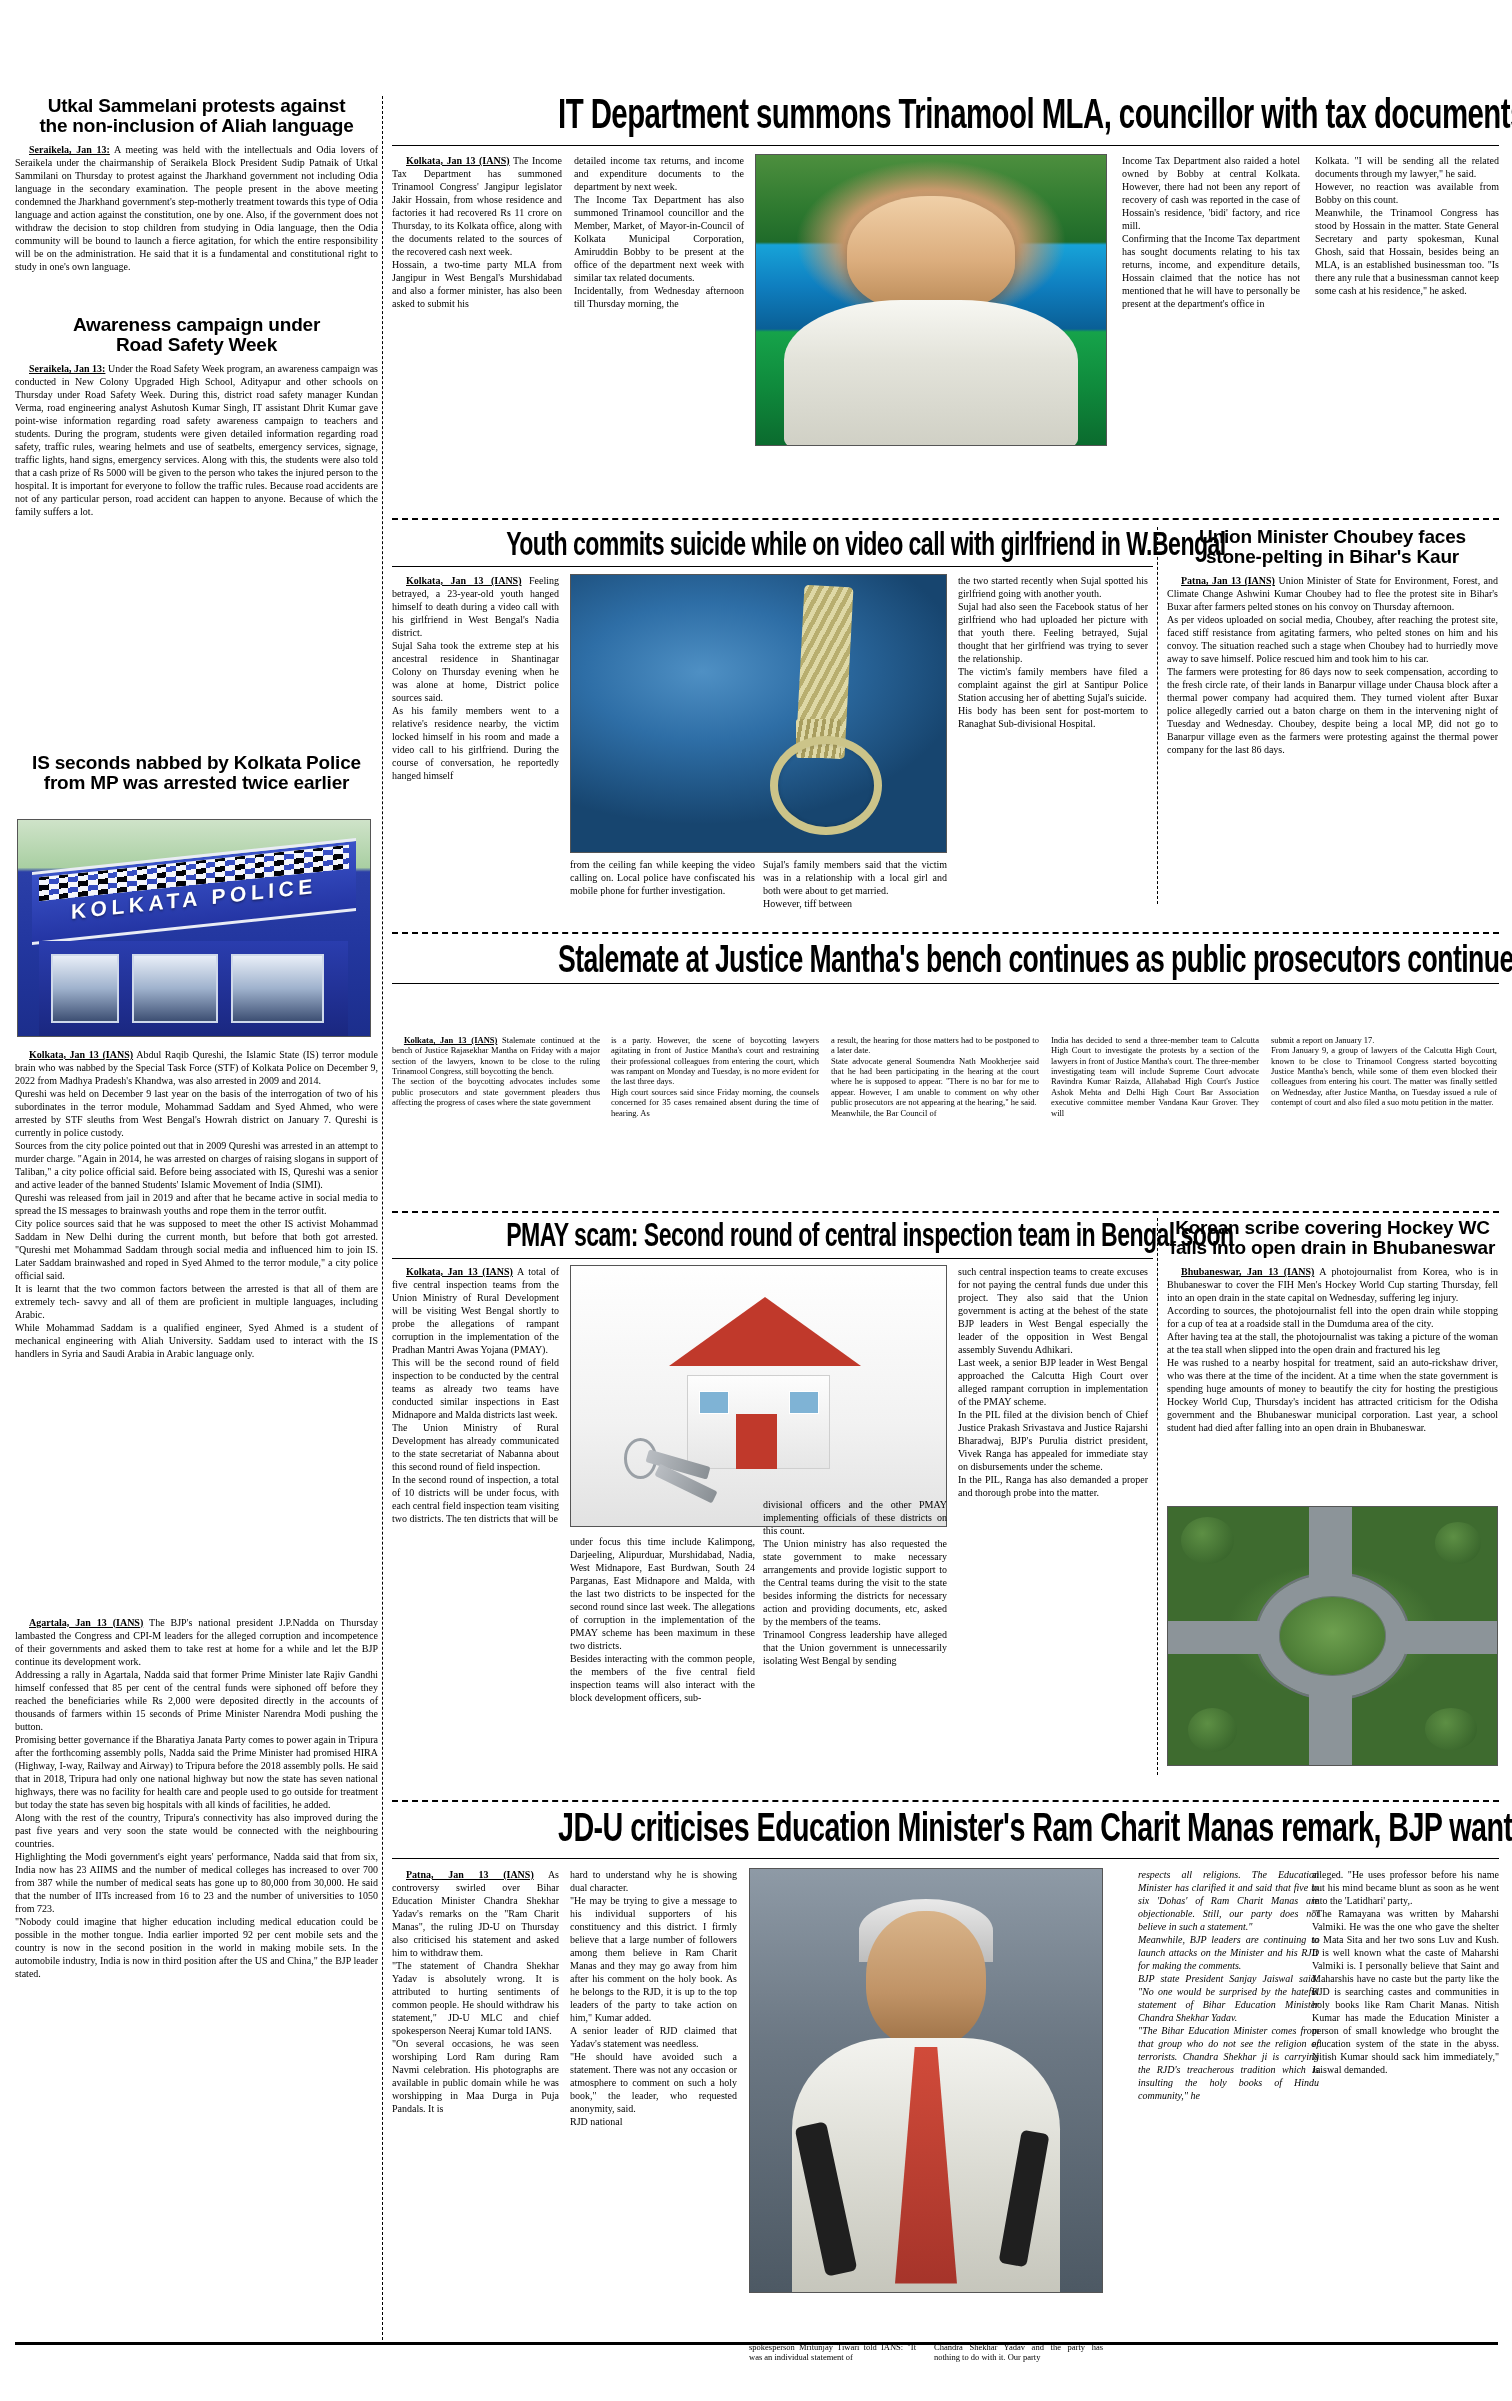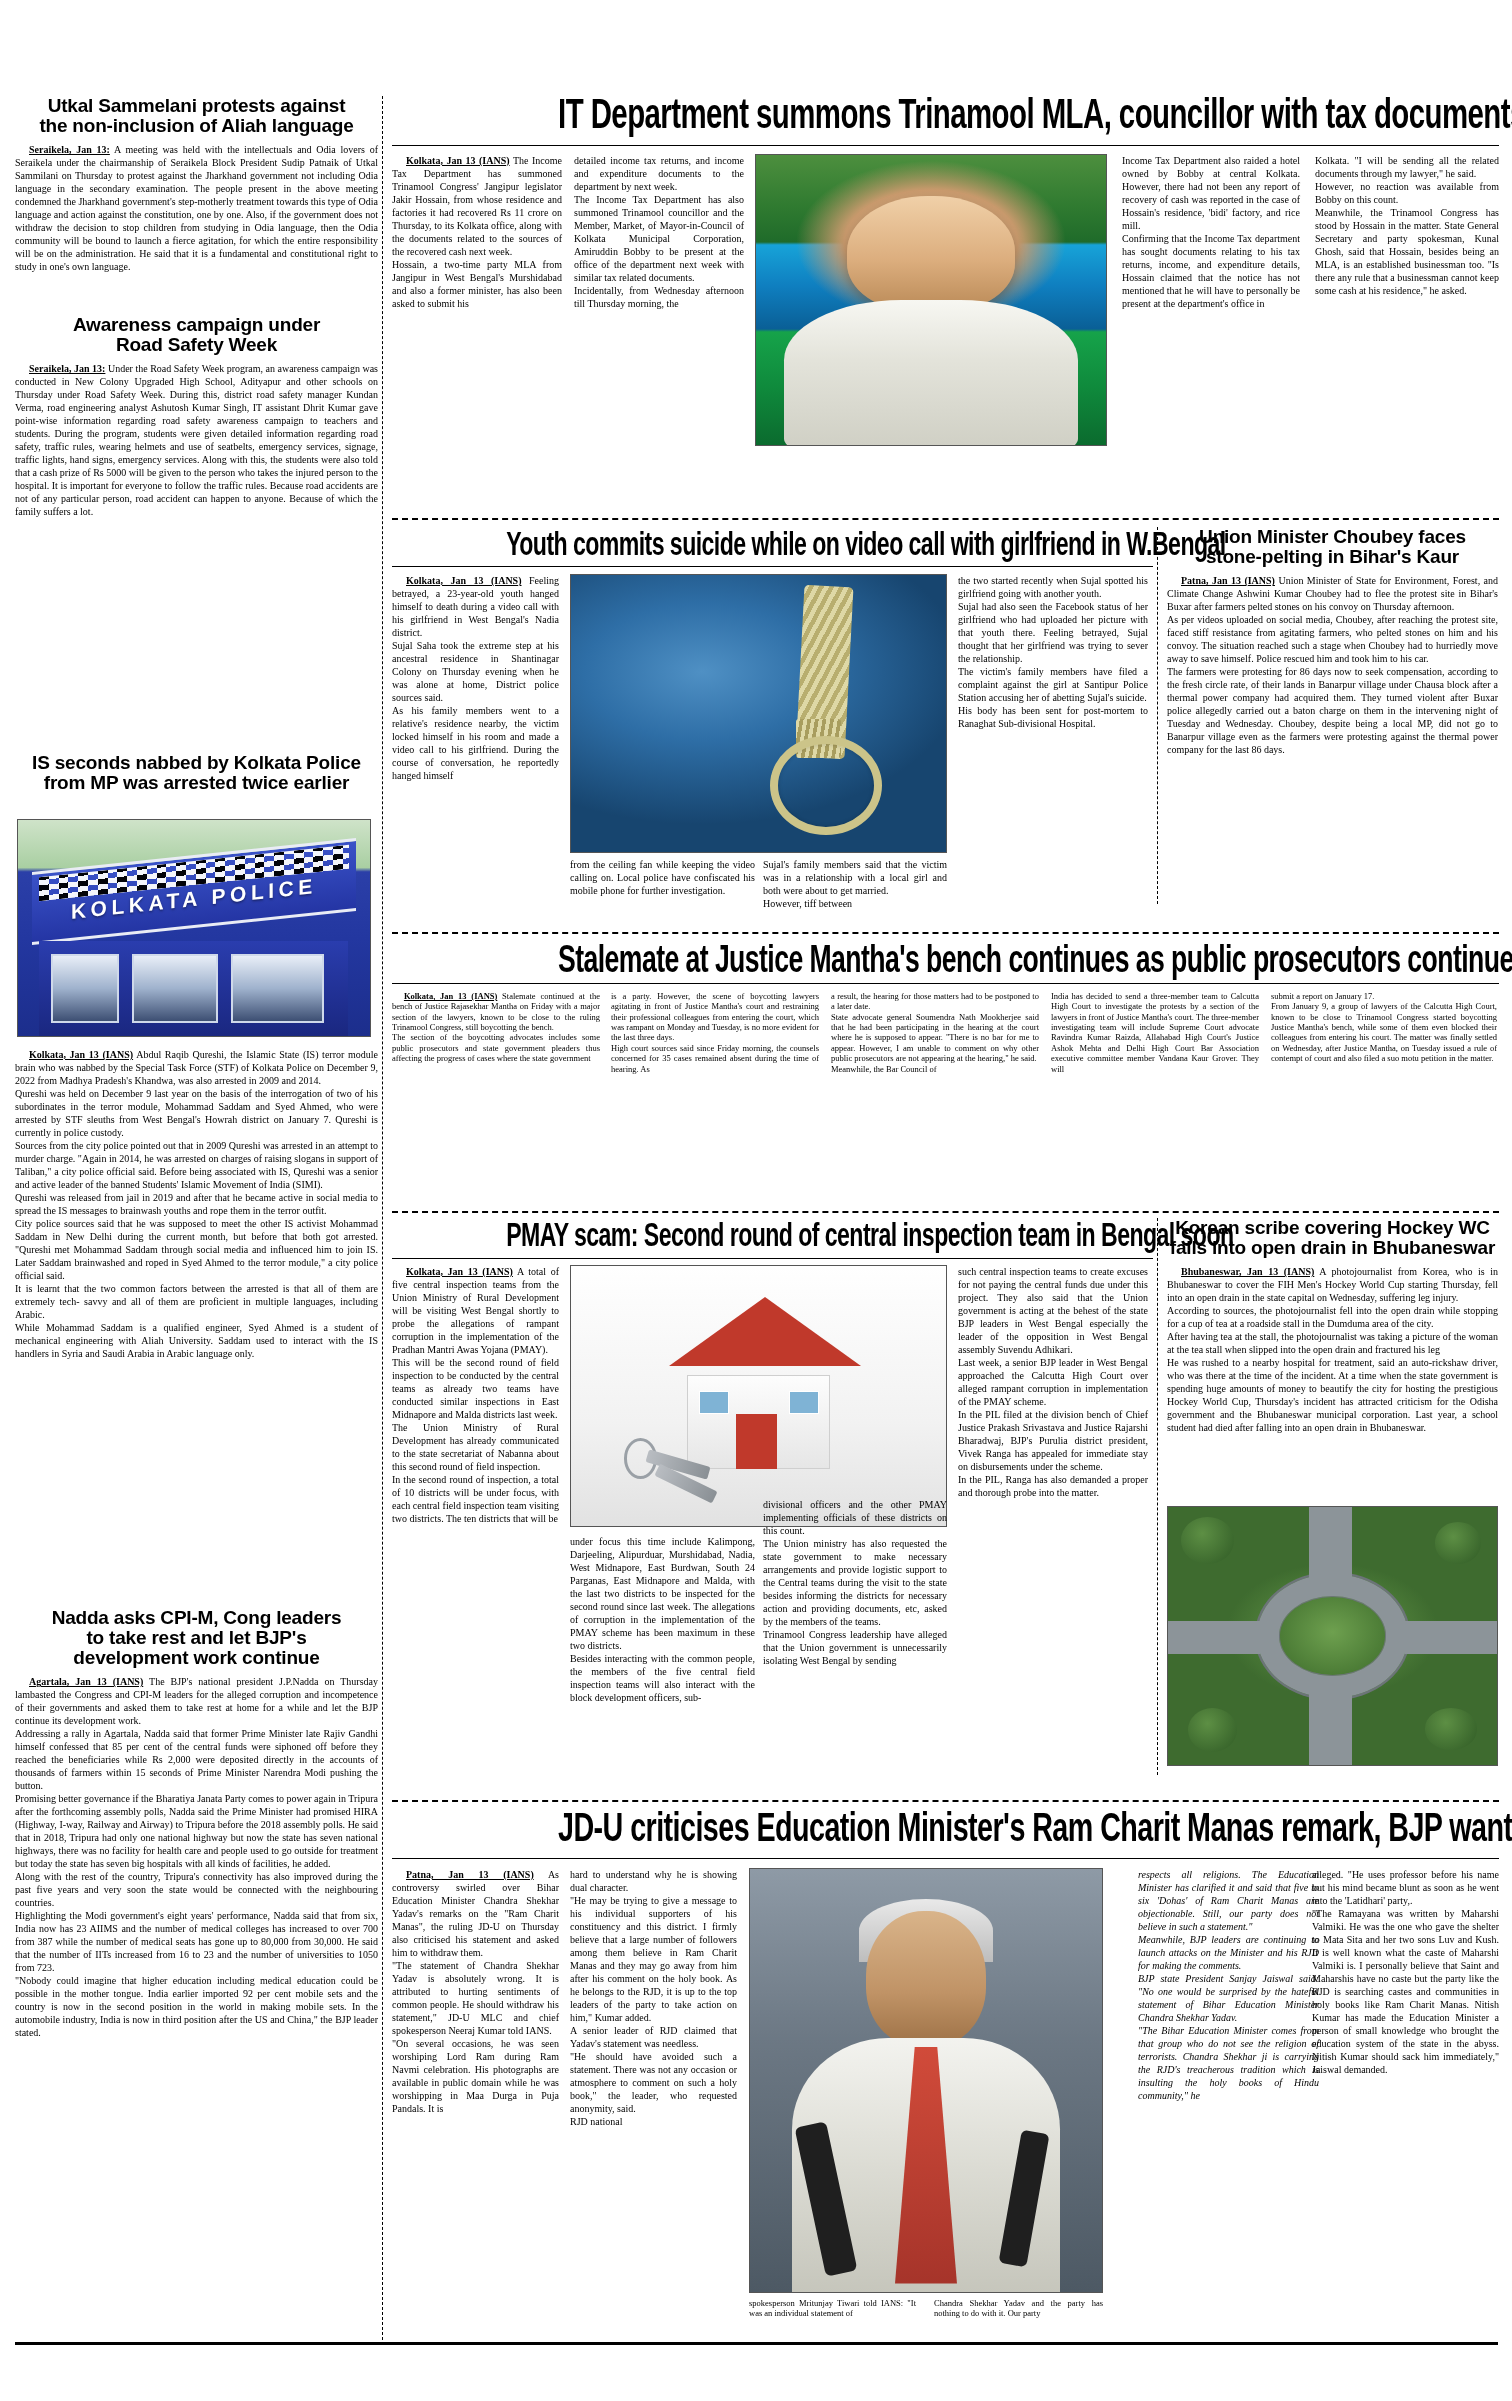--- a/index.html
+++ b/index.html
@@ -105,21 +105,21 @@
     font-size: 10px;
     line-height: 1.30;
     text-align: justify;
     text-justify: inter-word;
     hyphens: auto;
   }
   .body-txt p { text-indent: 1.4em; margin: 0; }
   .body-txt p.first { text-indent: 1.4em; }
   .lead { font-weight: bold; text-decoration: underline; }
 
-  .tiny { font-size: 8.5px; line-height: 1.22; }
+  .tiny { font-size: 8.5px; line-height: 1.22; margin-top: 44px; }
   .vsep { position: absolute; border-left: 1.5px dashed #000; }
   .hsep { position: absolute; border-top: 2.3px dashed #000; }
   .hline { position: absolute; border-top: 1.5px solid #000; }
 
   .photo { position: absolute; border: 1.5px solid #555; overflow: hidden; }
 
   
   .ph-man {
     background:
       radial-gradient(ellipse 55% 40% at 50% 30%, #e8c49a 0%, #c99a6d 45%, transparent 70%),
@@ -385,25 +385,20 @@
 Qureshi was held on December 9 last year on the basis of the interrogation of two of his subordinates in the terror module, Mohammad Saddam and Syed Ahmed, who were arrested by STF sleuths from West Bengal's Howrah district on January 7. Qureshi is currently in police custody.
 Sources from the city police pointed out that in 2009 Qureshi was arrested in an attempt to murder charge. "Again in 2014, he was arrested on charges of raising slogans in support of Taliban," a city police official said. Before being associated with IS, Qureshi was a senior and active leader of the banned Students' Islamic Movement of India (SIMI).
 Qureshi was released from jail in 2019 and after that he became active in social media to spread the IS messages to brainwash youths and rope them in the terror outfit.
 City police sources said that he was supposed to meet the other IS activist Mohammad Saddam in New Delhi during the current month, but before that both got arrested. "Qureshi met Mohammad Saddam through social media and influenced him to join IS. Later Saddam brainwashed and roped in Syed Ahmed to the terror module," a city police official said.
 It is learnt that the two common factors between the arrested is that all of them are extremely tech- savvy and all of them are proficient in multiple languages, including Arabic.
 While Mohammad Saddam is a qualified engineer, Syed Ahmed is a student of mechanical engineering with Aliah University. Saddam used to interact with the IS handlers in Syria and Saudi Arabia in Arabic language only.</span></p>
     </div>
   </div>
 
   <div class="blk" style="left:15px; top:1608px; width:363px;">
-    <div class="hl" style="font-size:19px;">
-      <div>Nadda asks CPI-M, Cong leaders</div>
-      <div>to take rest and let BJP's</div>
-      <div>development work continue</div>
-    </div>
     <div class="body-txt" style="margin-top:7.5px;">
       <p class="first"><span class="lead">Agartala, Jan 13 (IANS)</span> <span style="white-space:pre-line;">The BJP's national president J.P.Nadda on Thursday lambasted the Congress and CPI-M leaders for the alleged corruption and incompetence of their governments and asked them to take rest at home for a while and let the BJP continue its development work.
 Addressing a rally in Agartala, Nadda said that former Prime Minister late Rajiv Gandhi himself confessed that 85 per cent of the central funds were siphoned off before they reached the beneficiaries while Rs 2,000 were deposited directly in the accounts of thousands of farmers within 15 seconds of Prime Minister Narendra Modi pushing the button.
 Promising better governance if the Bharatiya Janata Party comes to power again in Tripura after the forthcoming assembly polls, Nadda said the Prime Minister had promised HIRA (Highway, I-way, Railway and Airway) to Tripura before the 2018 assembly polls. He said that in 2018, Tripura had only one national highway but now the state has seven national highways, there was no facility for health care and people used to go outside for treatment but today the state has seven big hospitals with all kinds of facilities, he added.
 Along with the rest of the country, Tripura's connectivity has also improved during the past five years and very soon the state would be connected with the neighbouring countries.
 Highlighting the Modi government's eight years' performance, Nadda said that from six, India now has 23 AIIMS and the number of medical colleges has increased to over 700 from 387 while the number of medical seats has gone up to 80,000 from 30,000. He said that the number of IITs increased from 16 to 23 and the number of universities to 1050 from 723.
 "Nobody could imagine that higher education including medical education could be possible in the mother tongue. India earlier imported 92 per cent mobile sets and the country is now in the second position in the world in making mobile sets. In the automobile industry, India is now in third position after the US and China," the BJP leader stated.</span></p>
     </div>
   </div>
 

